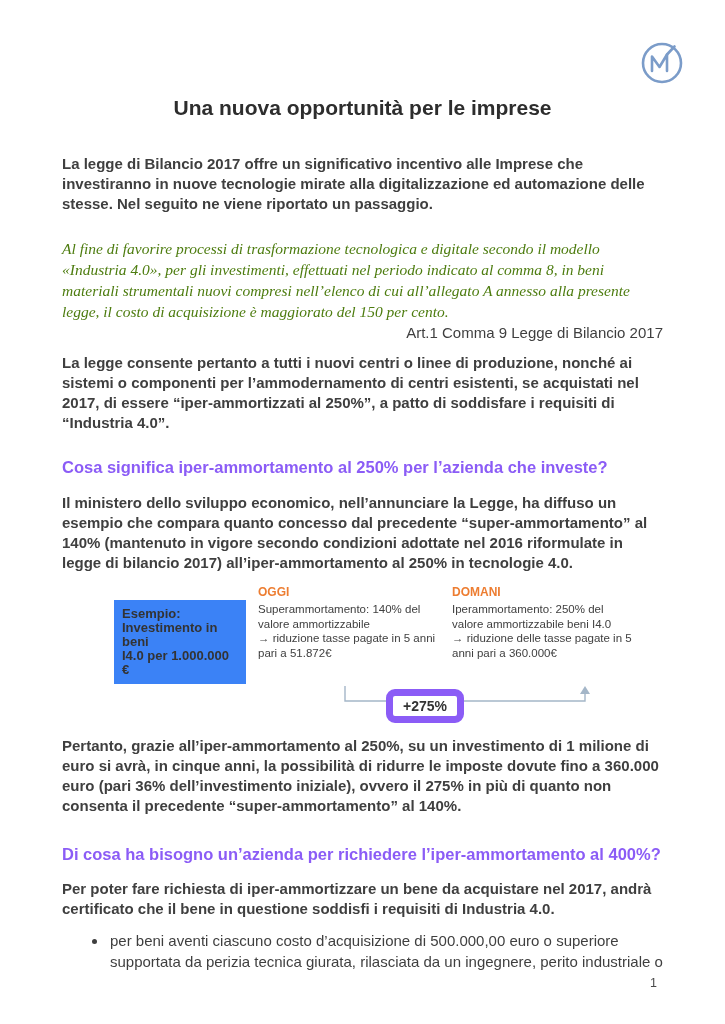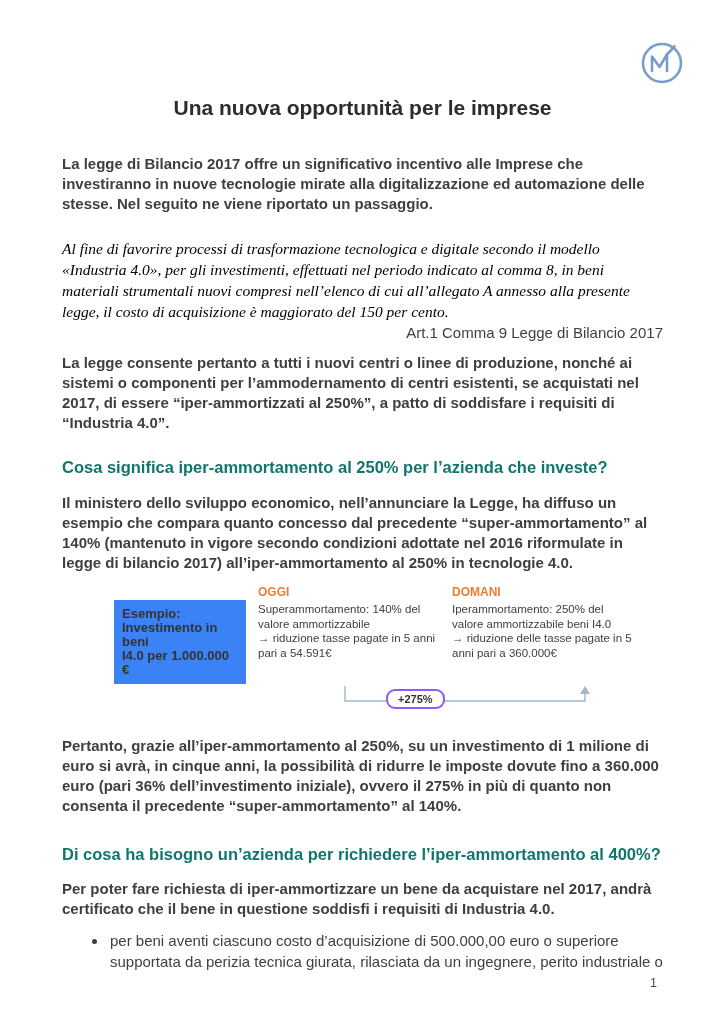--- a/index.html
+++ b/index.html
@@ -43,35 +43,35 @@
   .mt-intro { margin-top: 32px !important; }
   .mt-law   { margin-top: 10px !important; }
   .mt-std   { margin-top: 14px !important; }
   .mt-after-fig { margin-top: 16px !important; }
   p.quote {
     margin: 24px 0 0 0;
     font-family: "Liberation Serif", "DejaVu Serif", serif;
     font-style: italic;
     font-size: 15.5px;
     line-height: 21px;
-    color: #000000;
+    color: #4d7c0f;
   }
   p.quote-source {
     margin: 0;
     text-align: right;
     font-size: 15px;
     line-height: 21px;
     color: #3f3f3f;
   }
   h2.section-heading {
     margin: 24px 0 0 0;
     font-size: 16.5px;
     line-height: 21.5px;
     font-weight: bold;
-    color: #0f766e;
+    color: #8b5cf6;
   }
   h2.mt-big { margin-top: 28px; }
 
   
   .figure {
     position: relative;
     margin: 12px 0 0 52px;
     width: 515px;
   }
   .figure-row {
@@ -108,24 +108,24 @@
     position: relative;
     height: 36px;
     width: 515px;
   }
   .connector svg { display: block; }
   .delta-badge {
     position: absolute;
     left: 272px;
     top: 5px;
     background: #ffffff;
-    border: 2px solid #8b5cf6;
+    border: 7px solid #8b5cf6;
     border-radius: 9px;
     padding: 2px 10px;
-    font-size: 11px;
+    font-size: 14px;
     font-weight: bold;
     color: #333333;
   }
 
   ul.bullets {
     margin: 12px 0 0 0;
     padding: 0 0 0 46px;
     font-size: 15px;
     line-height: 20.5px;
   }
@@ -168,21 +168,21 @@
   <p class="body mt-std">Il ministero dello sviluppo economico, nell’annunciare la Legge, ha diffuso un esempio che compara quanto concesso dal precedente “super-ammortamento” al 140% (mantenuto in vigore secondo condizioni adottate nel 2016 riformulate in legge di bilancio 2017) all’iper-ammortamento al 250% in tecnologie 4.0.</p>
 
   <div class="figure">
     <div class="figure-row">
       <div class="example-box">Esempio:
 Investimento in beni
 I4.0 per 1.000.000 €</div>
       <div class="fig-col">
         <div class="fig-header">OGGI</div>
         <div class="fig-text">Superammortamento: 140% del valore ammortizzabile</div>
-        <div class="fig-text">→ riduzione tasse pagate in 5 anni pari a 54.591€</div>
+        <div class="fig-text">→ riduzione tasse pagate in 5 anni pari a 51.872€</div>
       </div>
       <div class="fig-col">
         <div class="fig-header">DOMANI</div>
         <div class="fig-text">Iperammortamento: 250% del valore ammortizzabile beni I4.0</div>
         <div class="fig-text">→ riduzione delle tasse pagate in 5 anni pari a 360.000€</div>
       </div>
     </div>
     <div class="connector">
       <svg width="515" height="36" viewBox="0 0 515 36" aria-hidden="true">
         <path d="M231 2 V 17 H 471 V 8" fill="none" stroke="#a4b6c8" stroke-width="1.4"></path>

